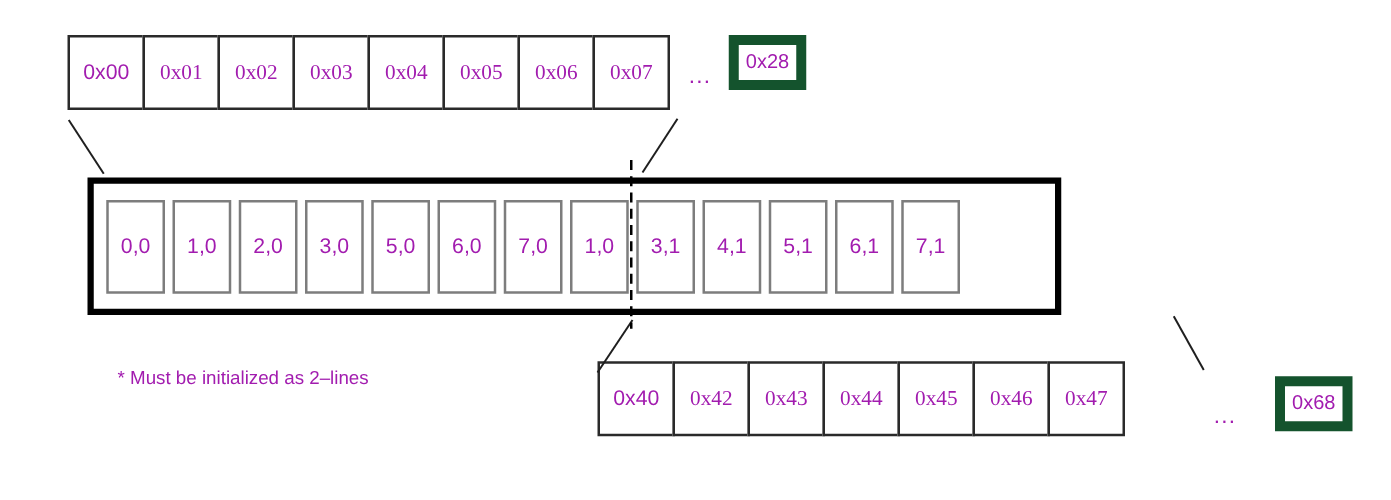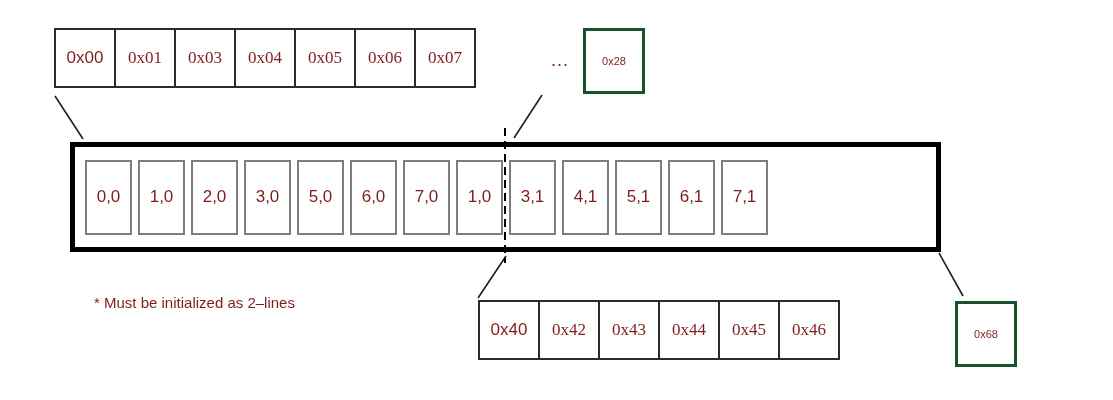--- a/index.html
+++ b/index.html
@@ -1,60 +1,60 @@
 <!DOCTYPE html>
 <html><head>
 <meta charset="utf-8">
 <style>
   html, body { margin:0; padding:0; background:#ffffff; }
   .canvas {
     position:relative;
     width:1113px; height:400px;
     background:#ffffff;
-    color:#7f1d1d;
+    color:#a21caf;
     font-family:"Liberation Sans", sans-serif;
     overflow:hidden;
   }
 
   
   .addr-row { position:absolute; display:flex; }
   .addr-cell {
     width:62px; height:60px;
     box-sizing:border-box;
     border:2px solid #2a2a2a;
     background:#ffffff;
     display:flex; align-items:center; justify-content:center;
     font-size:17px;
     flex:none;
   }
   .addr-cell + .addr-cell { margin-left:-2px;font-family:Liberation Serif, serif; }
 
   
   .addr-box {
     position:absolute;
-    width:62px; height:66px;
+    width:62px; height:44px;
     box-sizing:border-box;
-    border:3px solid #14532d;
+    border:8px solid #14532d;
     background:#ffffff;
     display:flex; align-items:center; justify-content:center;
-    font-size:11px;
+    font-size:16px;
   }
 
   .ellipsis {
     position:absolute;
     font-size:18px;
     letter-spacing:1px;
     width:34px; text-align:center;
   }
 
   
   .bigbox {
     position:absolute;
     left:70px; top:142px;
-    width:871px; height:110px;
+    width:779px; height:110px;
     box-sizing:border-box;
     border:5px solid #000000;
     background:#ffffff;
     display:flex; align-items:center;
     padding-left:10px;
     gap:6px;
   }
   .cache-cell {
     width:47px; height:75px;
     box-sizing:border-box;
@@ -79,20 +79,21 @@
   }
 </style>
 </head>
 <body>
 
 <div class="canvas">
 
   <div class="addr-row" style="left:54px; top:28px;">
     <div class="addr-cell">0x00</div>
     <div class="addr-cell">0x01</div>
+    <div class="addr-cell">0x02</div>
     <div class="addr-cell">0x03</div>
     <div class="addr-cell">0x04</div>
     <div class="addr-cell">0x05</div>
     <div class="addr-cell">0x06</div>
     <div class="addr-cell">0x07</div>
   </div>
   <div class="ellipsis" style="left:543px; top:50px;">...</div>
   <div class="addr-box" style="left:583px; top:28px;">0x28</div>
 
   <div class="bigbox">
@@ -106,30 +107,31 @@
     <div class="cache-cell">1,0</div>
     <div class="cache-cell">3,1</div>
     <div class="cache-cell">4,1</div>
     <div class="cache-cell">5,1</div>
     <div class="cache-cell">6,1</div>
     <div class="cache-cell">7,1</div>
   </div>
 
   <div class="footnote">* Must be initialized as 2–lines</div>
 
-  <div class="addr-row" style="left:478px; top:300px;">
+  <div class="addr-row" style="left:478px; top:289px;">
     <div class="addr-cell">0x40</div>
     <div class="addr-cell">0x42</div>
     <div class="addr-cell">0x43</div>
     <div class="addr-cell">0x44</div>
     <div class="addr-cell">0x45</div>
     <div class="addr-cell">0x46</div>
+    <div class="addr-cell">0x47</div>
   </div>
   <div class="ellipsis" style="left:963px; top:322px;">...</div>
-  <div class="addr-box" style="left:955px; top:301px;">0x68</div>
+  <div class="addr-box" style="left:1020px; top:301px;">0x68</div>
 
   <svg class="overlay" viewBox="0 0 1113 400" xmlns="http://www.w3.org/2000/svg">
     <line x1="55" y1="96" x2="83" y2="139" stroke="#1f1f1f" stroke-width="1.6"></line>
     <line x1="542" y1="95" x2="514" y2="138" stroke="#1f1f1f" stroke-width="1.6"></line>
     <line x1="506" y1="256" x2="478" y2="298" stroke="#1f1f1f" stroke-width="1.6"></line>
     <line x1="939" y1="253" x2="963" y2="296" stroke="#1f1f1f" stroke-width="1.6"></line>
     <line x1="505" y1="128" x2="505" y2="263" stroke="#000000" stroke-width="2" stroke-dasharray="8 5"></line>
   </svg>
 
 </div>

